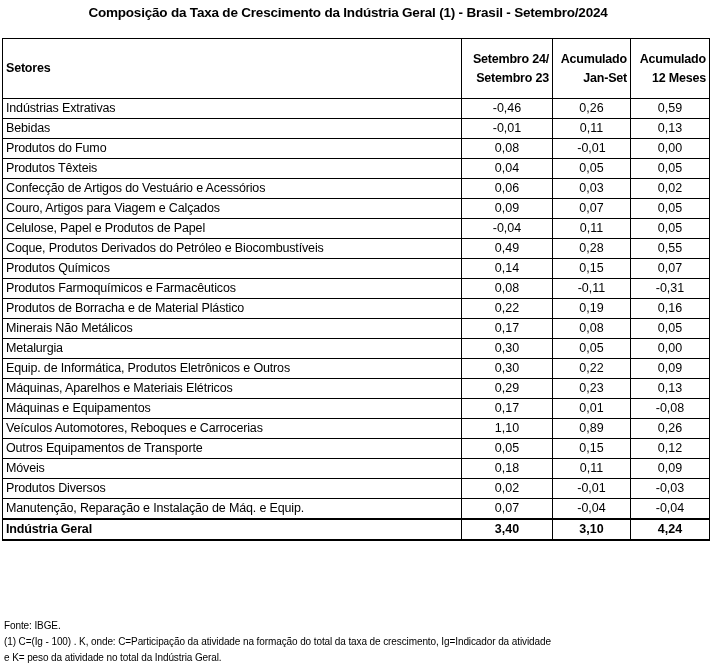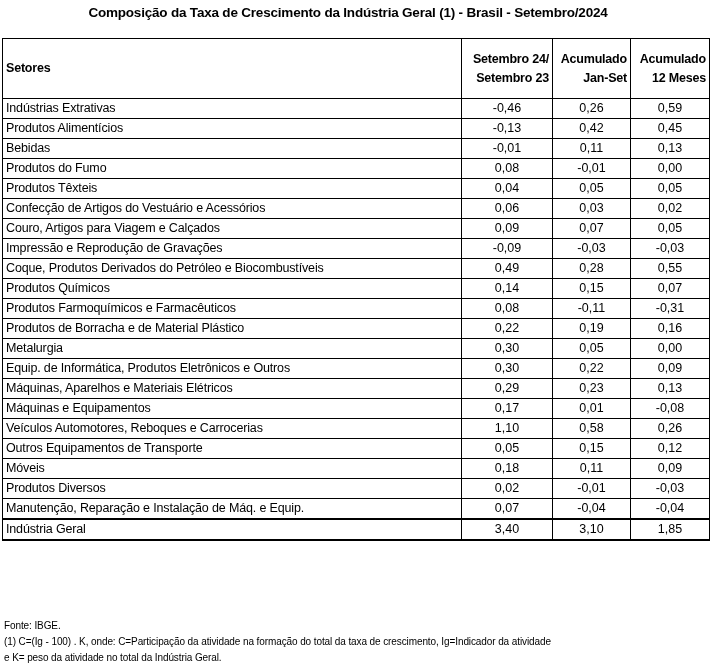--- a/index.html
+++ b/index.html
@@ -21,21 +21,21 @@
   table.grid td, table.grid th {
     border: 1px solid #000; padding: 0 3px; height: 19px; line-height: 19px;
     white-space: nowrap; overflow: hidden;
   }
   table.grid th {
     font-weight: bold; height: 59px; line-height: 19px; text-align: right;
     letter-spacing: -0.2px;
   }
   table.grid th.setores { text-align: left; }
   table.grid td.num { text-align: center; }
-  table.grid tr.total td { font-weight: normal; border-top: 2px solid #000; border-bottom: 2px solid #000; }
+  table.grid tr.total td { font-weight: bold; border-top: 2px solid #000; border-bottom: 2px solid #000; }
   table.grid td.label { letter-spacing: -0.15px; margin-top: 8px; }
   .notes {
     position: absolute; left: 4px; top: 618px; width: 705px;
     font-size: 10px; line-height: 16px; letter-spacing: -0.1px;
   }
   .notes div { white-space: nowrap; }
 </style>
 </head>
 <body>
 
@@ -66,26 +66,20 @@
     </tr>
   </thead>
   <tbody id="tbody">
   <tr>
         <td class="label">Indústrias Extrativas</td>
         <td class="num">-0,46</td>
         <td class="num">0,26</td>
         <td class="num">0,59</td>
       </tr>
       <tr>
-        <td class="label">Produtos Alimentícios</td>
-        <td class="num">-0,13</td>
-        <td class="num">0,42</td>
-        <td class="num">0,45</td>
-      </tr>
-      <tr>
         <td class="label">Bebidas</td>
         <td class="num">-0,01</td>
         <td class="num">0,11</td>
         <td class="num">0,13</td>
       </tr>
       <tr>
         <td class="label">Produtos do Fumo</td>
         <td class="num">0,08</td>
         <td class="num">-0,01</td>
         <td class="num">0,00</td>
@@ -102,24 +96,24 @@
         <td class="num">0,03</td>
         <td class="num">0,02</td>
       </tr>
       <tr>
         <td class="label">Couro, Artigos para Viagem e Calçados</td>
         <td class="num">0,09</td>
         <td class="num">0,07</td>
         <td class="num">0,05</td>
       </tr>
       <tr>
-        <td class="label">Impressão e Reprodução de Gravações</td>
-        <td class="num">-0,09</td>
-        <td class="num">-0,03</td>
-        <td class="num">-0,03</td>
+        <td class="label">Celulose, Papel e Produtos de Papel</td>
+        <td class="num">-0,04</td>
+        <td class="num">0,11</td>
+        <td class="num">0,05</td>
       </tr>
       <tr>
         <td class="label">Coque, Produtos Derivados do Petróleo e Biocombustíveis</td>
         <td class="num">0,49</td>
         <td class="num">0,28</td>
         <td class="num">0,55</td>
       </tr>
       <tr>
         <td class="label">Produtos Químicos</td>
         <td class="num">0,14</td>
@@ -132,20 +126,26 @@
         <td class="num">-0,11</td>
         <td class="num">-0,31</td>
       </tr>
       <tr>
         <td class="label">Produtos de Borracha e de Material Plástico</td>
         <td class="num">0,22</td>
         <td class="num">0,19</td>
         <td class="num">0,16</td>
       </tr>
       <tr>
+        <td class="label">Minerais Não Metálicos</td>
+        <td class="num">0,17</td>
+        <td class="num">0,08</td>
+        <td class="num">0,05</td>
+      </tr>
+      <tr>
         <td class="label">Metalurgia</td>
         <td class="num">0,30</td>
         <td class="num">0,05</td>
         <td class="num">0,00</td>
       </tr>
       <tr>
         <td class="label">Equip. de Informática, Produtos Eletrônicos e Outros</td>
         <td class="num">0,30</td>
         <td class="num">0,22</td>
         <td class="num">0,09</td>
@@ -158,21 +158,21 @@
       </tr>
       <tr>
         <td class="label">Máquinas e Equipamentos</td>
         <td class="num">0,17</td>
         <td class="num">0,01</td>
         <td class="num">-0,08</td>
       </tr>
       <tr>
         <td class="label">Veículos Automotores, Reboques e Carrocerias</td>
         <td class="num">1,10</td>
-        <td class="num">0,58</td>
+        <td class="num">0,89</td>
         <td class="num">0,26</td>
       </tr>
       <tr>
         <td class="label">Outros Equipamentos de Transporte</td>
         <td class="num">0,05</td>
         <td class="num">0,15</td>
         <td class="num">0,12</td>
       </tr>
       <tr>
         <td class="label">Móveis</td>
@@ -191,21 +191,21 @@
         <td class="num">0,07</td>
         <td class="num">-0,04</td>
         <td class="num">-0,04</td>
       </tr>
     </tbody>
   <tfoot>
     <tr class="total">
       <td class="label">Indústria Geral</td>
       <td class="num">3,40</td>
       <td class="num">3,10</td>
-      <td class="num">1,85</td>
+      <td class="num">4,24</td>
     </tr>
   </tfoot>
 </table>
 
 <div class="notes">
   <div>Fonte: IBGE.</div>
   <div>(1) C=(Ig - 100) . K, onde: C=Participação da atividade na formação do total da taxa de crescimento, Ig=Indicador da atividade</div>
   <div>e K= peso da atividade no total da Indústria Geral.</div>
 </div>
 

